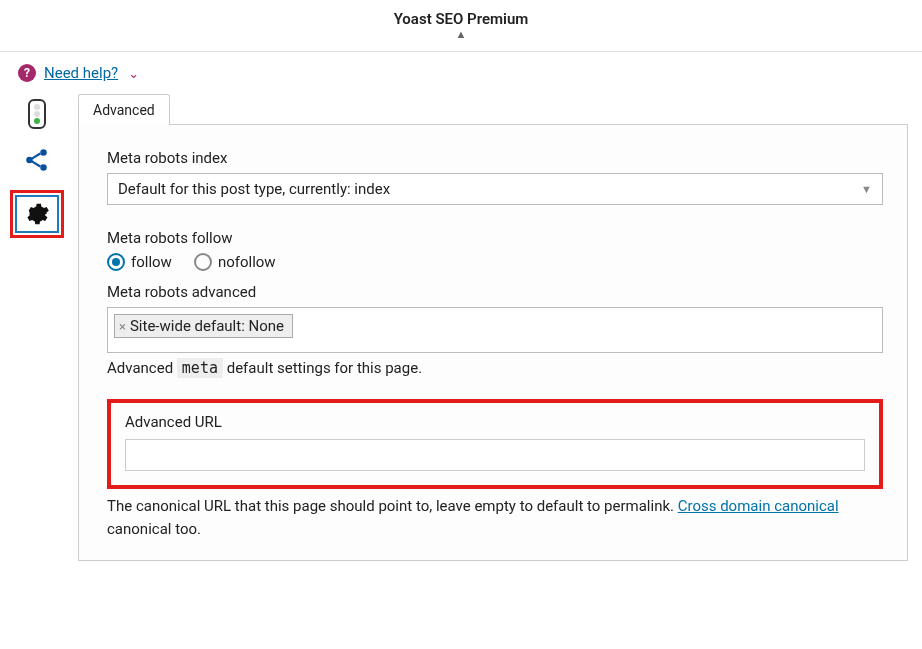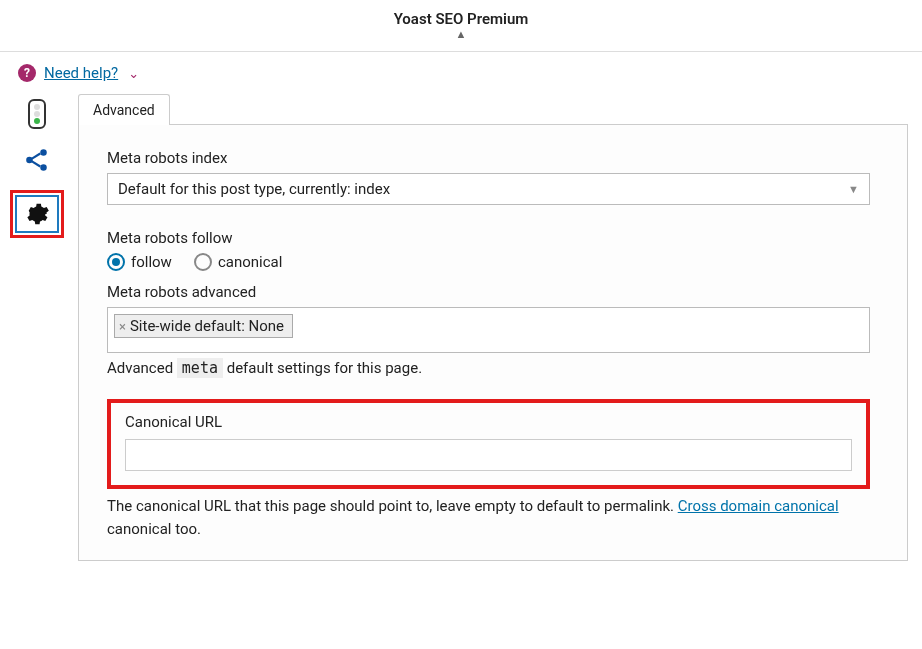--- a/index.html
+++ b/index.html
@@ -99,21 +99,21 @@
       border-bottom: none;
       background: #fff;
       border-radius: 3px 3px 0 0;
       font-size: 14px;
       position: relative;
       z-index: 2;
       margin-bottom: -1px;
     }
     .tab-panel {
       border: 1px solid #ccc;
-      padding: 24px 37px 20px 28px;
+      padding: 24px 24px 20px 28px;
       background: #fdfdfd;
     }
     .field-label {
       display: block;
       margin-bottom: 6px;
       font-size: 15px;
     }
     .select {
       width: 100%;
       border: 1px solid #bbb;
@@ -254,37 +254,37 @@
       </div>
 
       <label class="field-label">Meta robots follow</label>
       <div class="radio-row">
         <label class="radio-item">
           <span class="radio checked"></span>
           <span>follow</span>
         </label>
         <label class="radio-item">
           <span class="radio"></span>
-          <span>canonical</span>
+          <span>nofollow</span>
         </label>
       </div>
 
       <label class="field-label">Meta robots advanced</label>
       <div class="tags-input">
         <span class="tag">
           <span class="x">×</span>
           <span>Site-wide default: None</span>
         </span>
       </div>
       <div class="hint">
         <span>Advanced </span><code class="meta">meta</code><span> default settings for this page.</span>
       </div>
 
       <div class="highlight-box">
-        <label class="field-label" style="margin-bottom:2px">Canonical URL</label>
+        <label class="field-label" style="margin-bottom:2px">Advanced URL</label>
         <input type="text" class="text-input" value="" style="">
       </div>
       <div class="desc">
         <span>The canonical URL that this page should point to, leave empty to default to permalink. </span><a href="#">Cross domain canonical</a><span> canonical too.</span>
       </div>
 
     </div>
   </div>
 </div>
 

